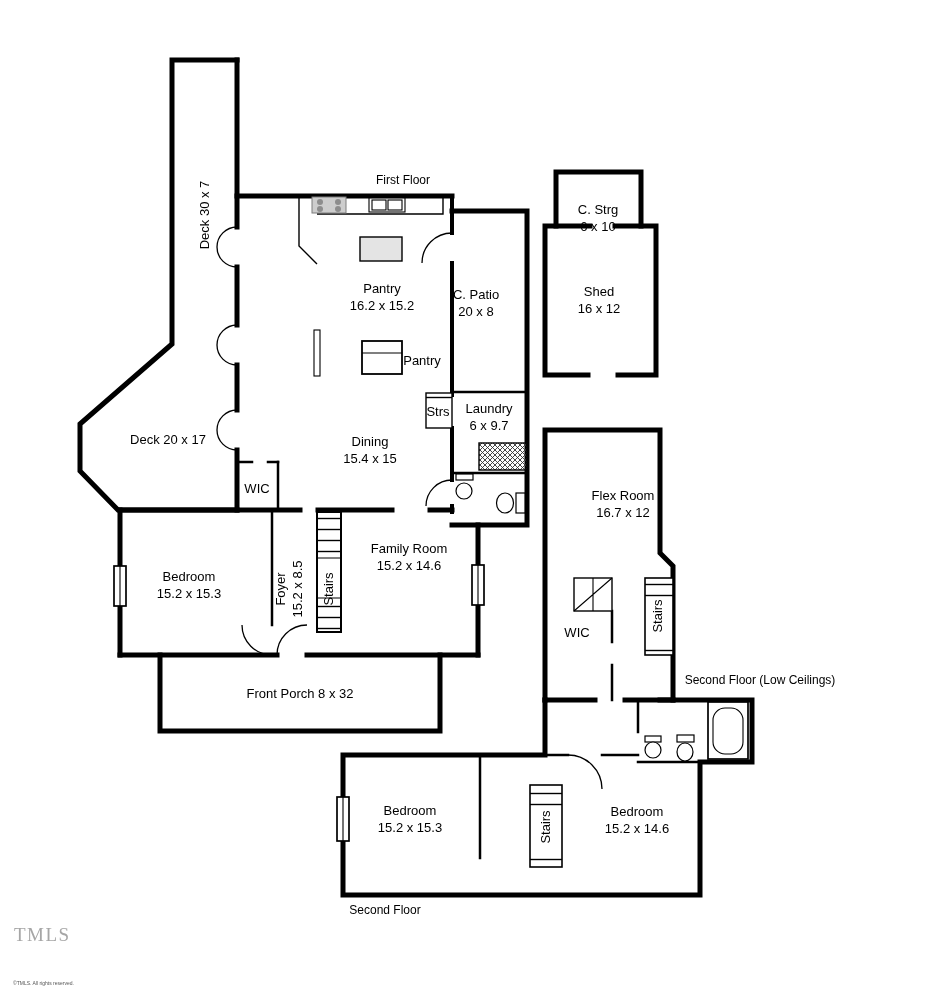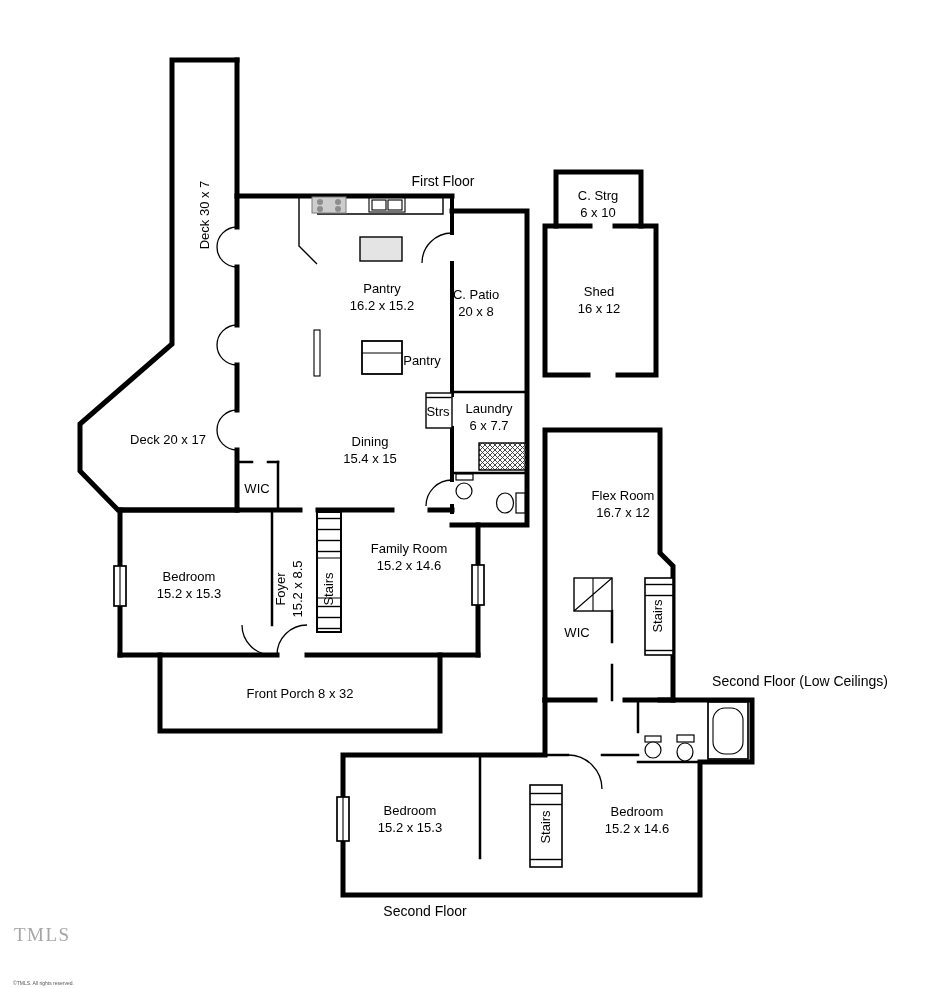--- a/index.html
+++ b/index.html
@@ -1,21 +1,21 @@
 <!DOCTYPE html>
 <html><head>
 <meta charset="utf-8">
 <style>
   html,body{margin:0;padding:0;background:#fff;}
   body{width:934px;height:988px;position:relative;font-family:"Liberation Sans",sans-serif;overflow:hidden;}
   .plan{position:absolute;left:0;top:0;}
   .lbl{position:absolute;transform:translate(-50%,-50%);font-size:13px;color:#000;
        text-align:center;white-space:nowrap;line-height:1.3;}
   .lbl.v{transform:translate(-50%,-50%) rotate(-90deg);}
-  .title{font-size:14px;margin-left:40px;}
+  .title{font-size:12px;}
   .logo{position:absolute;left:14px;top:924px;font-size:19px;color:#a6a6a6;
         letter-spacing:1.5px;font-weight:500;font-family:"Liberation Serif",serif;}
   .fine{position:absolute;left:13px;top:980px;font-size:5px;color:#555;}
 </style>
 </head>
 <body>
 
 <svg class="plan" width="934" height="988" viewBox="0 0 934 988">
   <defs>
     <pattern id="treads" width="8" height="11" patternUnits="userSpaceOnUse">
@@ -186,37 +186,37 @@
 <div class="lbl" style="left:382px;top:298px">
   <span>Pantry</span><br>
   <span>16.2 x 15.2</span>
 </div>
 
 <div class="lbl" style="left:476px;top:304px">
   <span>C. Patio</span><br>
   <span>20 x 8</span>
 </div>
 
-<div class="lbl" style="left:598px;top:205px">
+<div class="lbl" style="left:598px;top:219px">
   <span>C. Strg</span><br>
   <span>6 x 10</span>
 </div>
 
 <div class="lbl" style="left:599px;top:301px">
   <span>Shed</span><br>
   <span>16 x 12</span>
 </div>
 
 <div class="lbl" style="left:422px;top:361px">Pantry</div>
 
 <div class="lbl" style="left:438px;top:412px">Strs</div>
 
 <div class="lbl" style="left:489px;top:418px">
   <span>Laundry</span><br>
-  <span>6 x 7.7</span>
+  <span>6 x 9.7</span>
 </div>
 
 <div class="lbl" style="left:168px;top:440px">Deck 20 x 17</div>
 
 <div class="lbl" style="left:370px;top:451px">
   <span>Dining</span><br>
   <span>15.4 x 15</span>
 </div>
 
 <div class="lbl" style="left:257px;top:489px">WIC</div>

